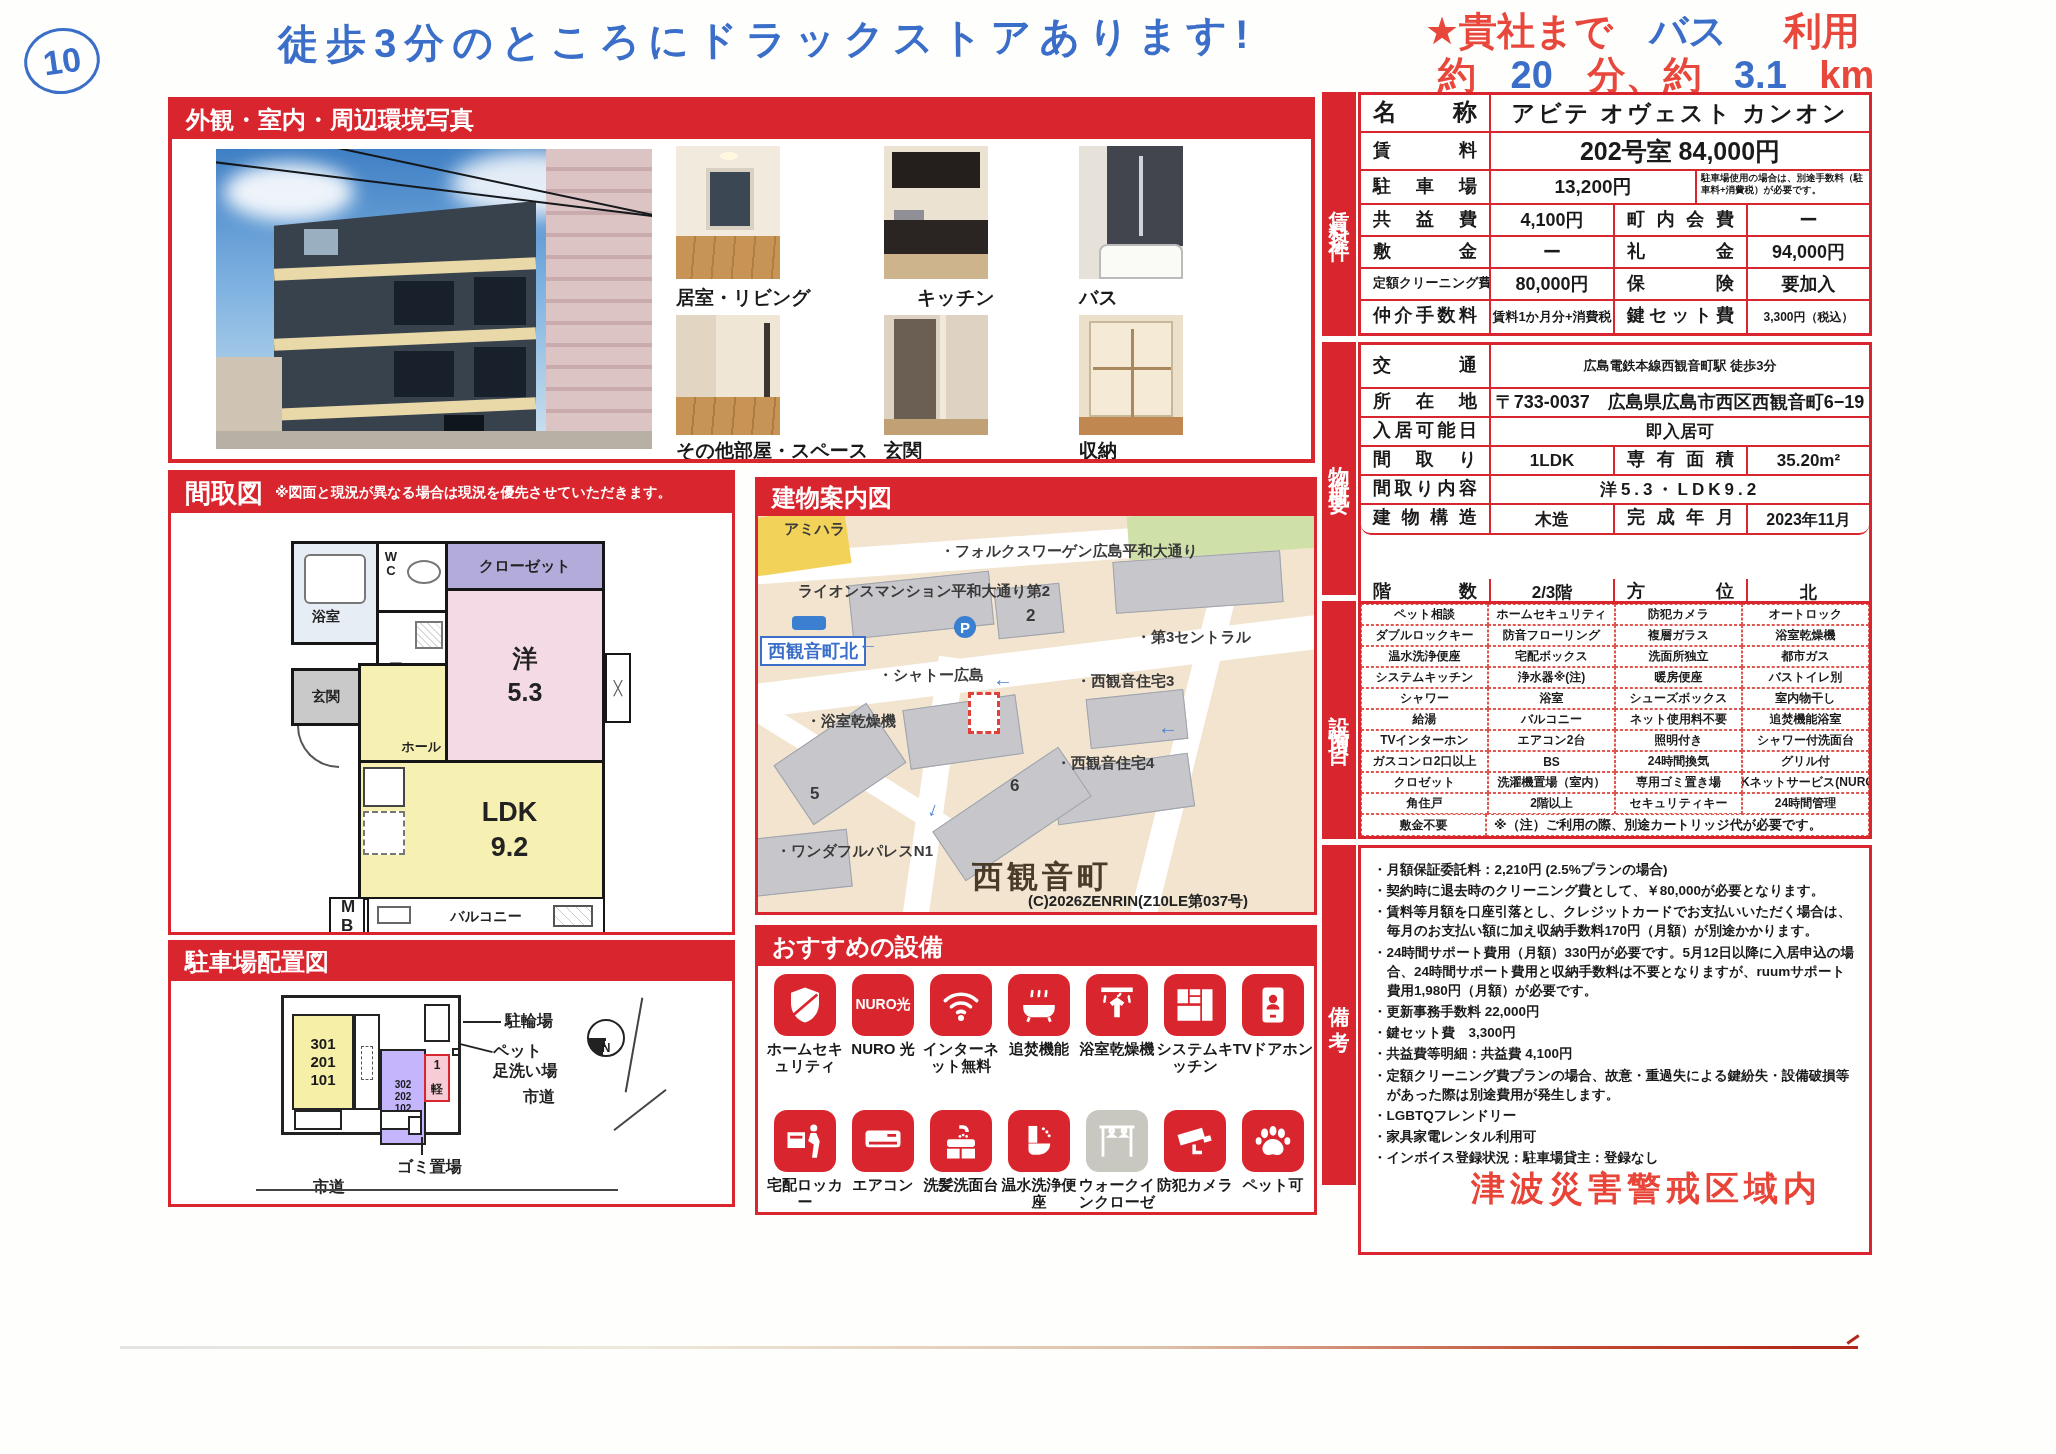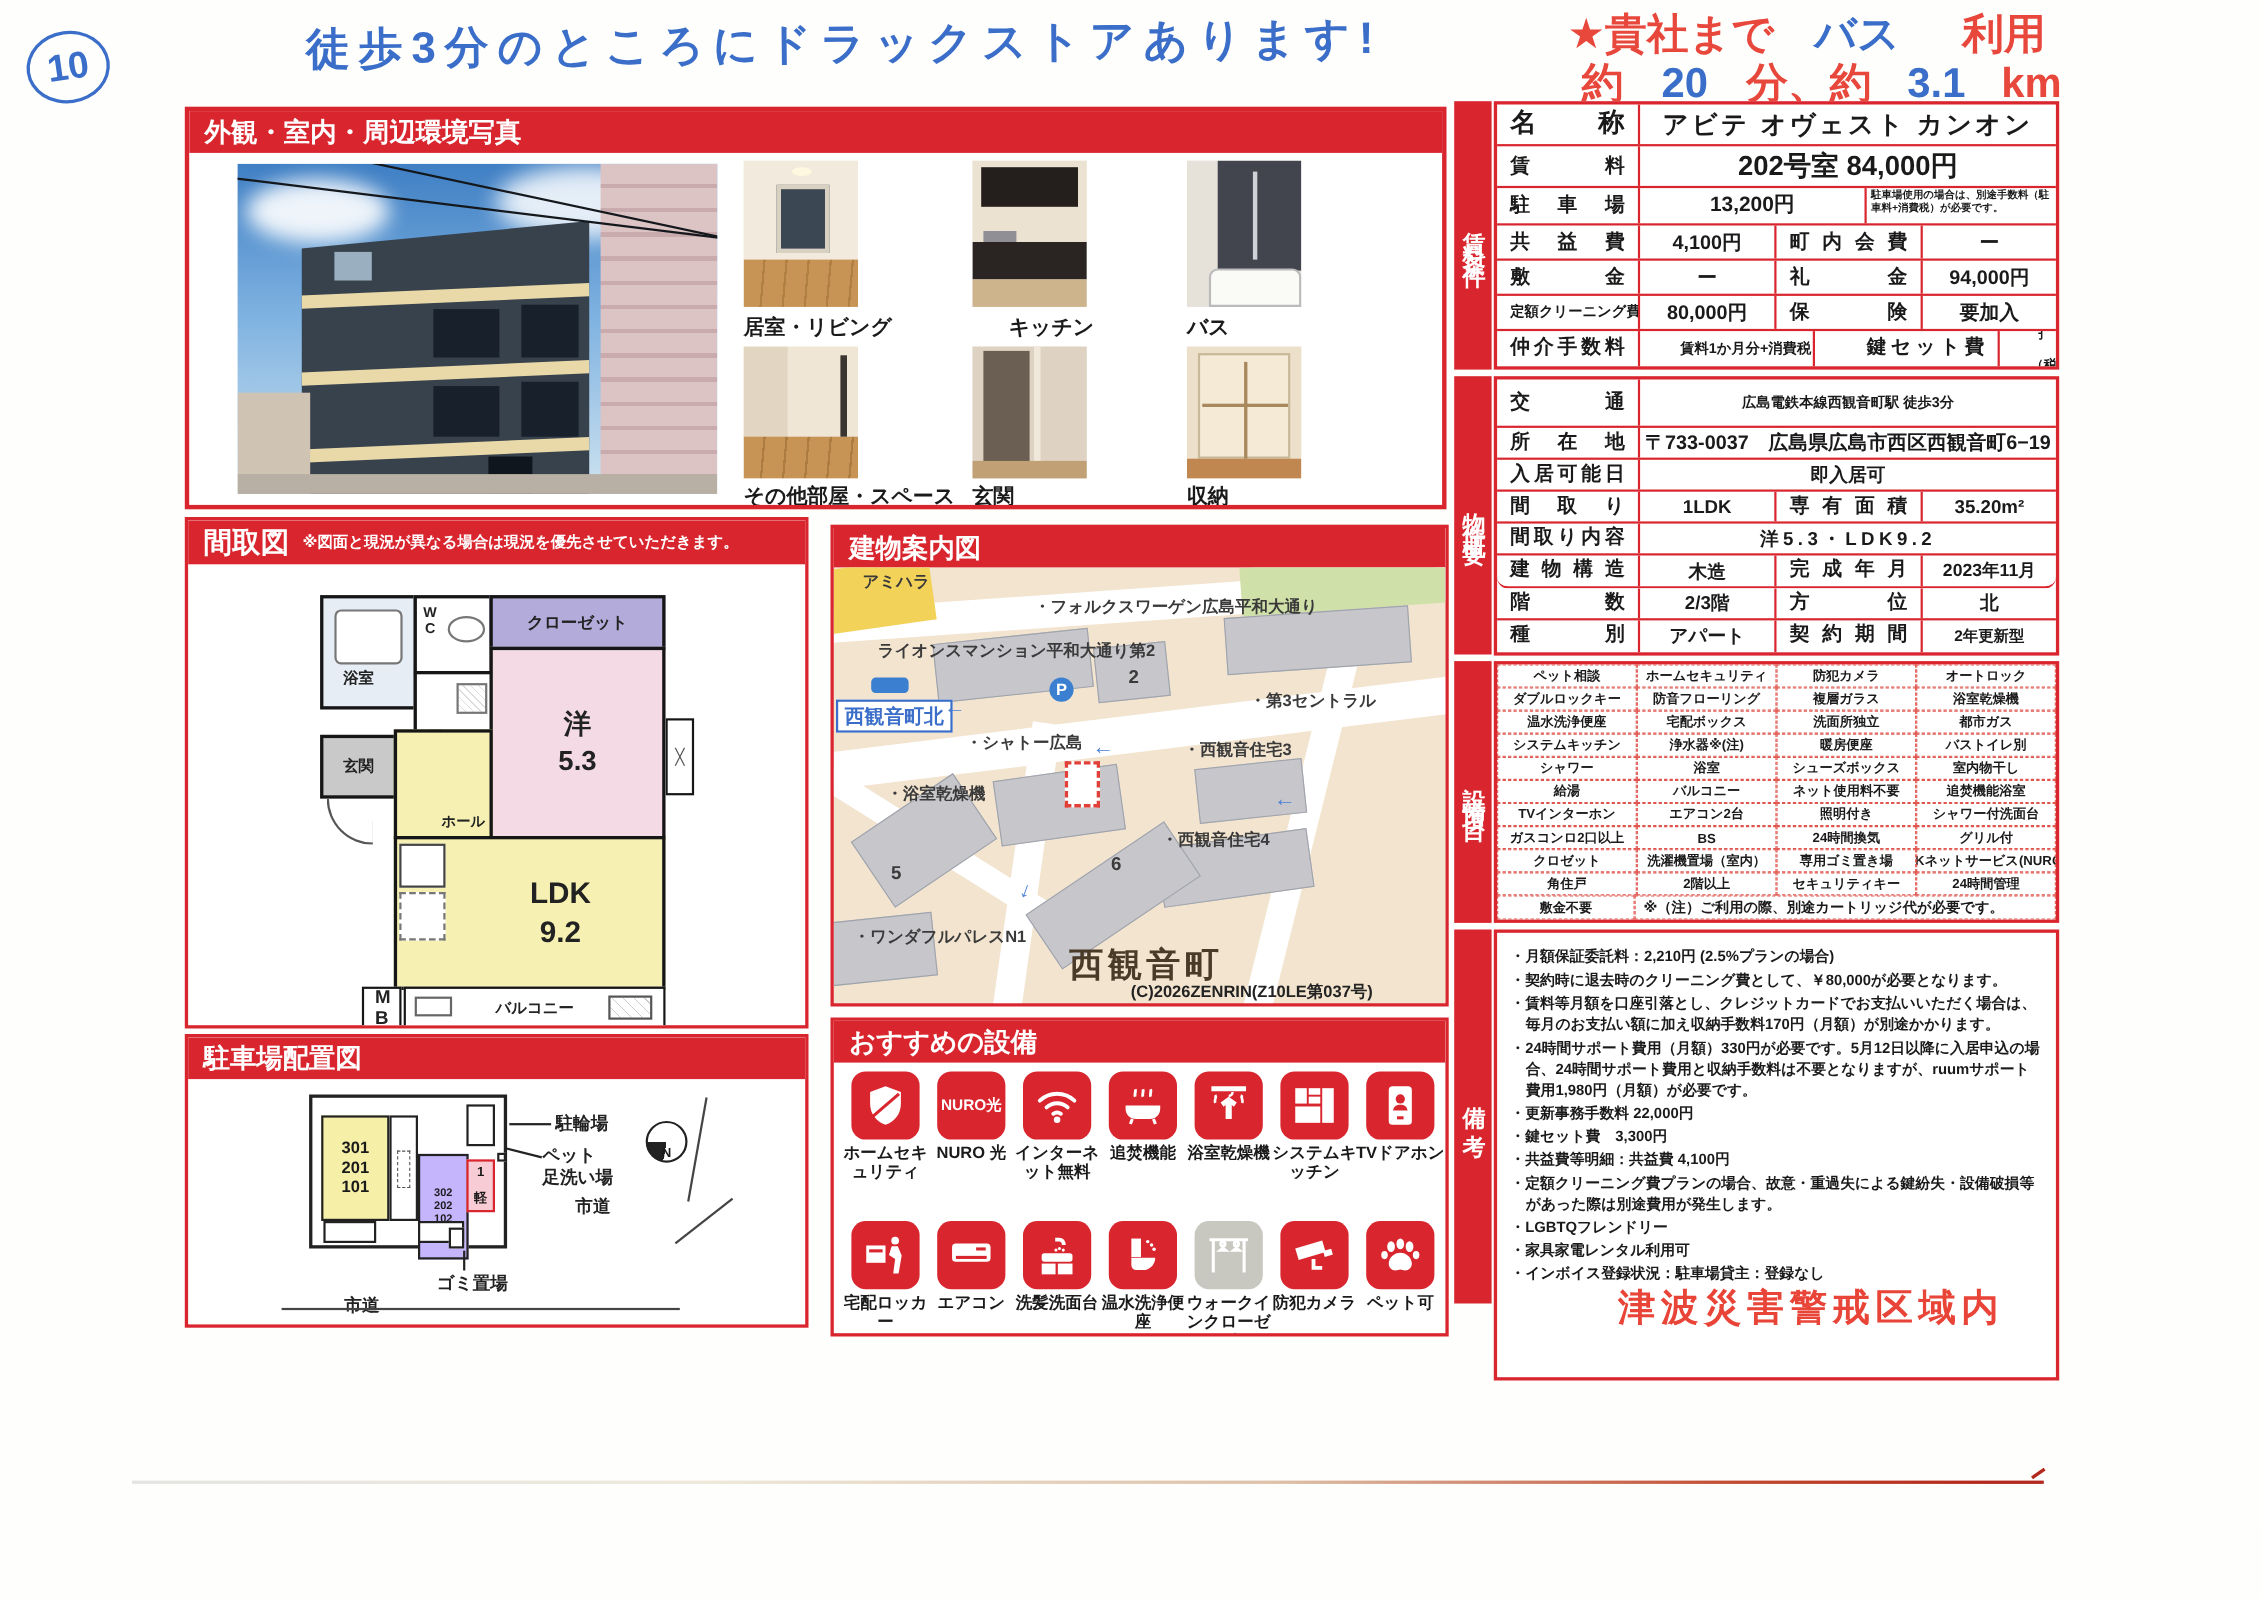--- a/index.html
+++ b/index.html
@@ -476,21 +476,21 @@
       <div class="tc tv" style="width:124px;font-size:18px;">ー</div>
       <div class="tc tl" style="width:133px;">礼金</div>
       <div class="tc tv end" style="flex:1;font-size:18px;">94,000円</div>
     </div>
     <div class="trow" style="height:32px;line-height:28px;">
       <div class="tc tl" style="width:130px;font-size:13px;">定額クリーニング費</div>
       <div class="tc tv" style="width:124px;font-size:18px;">80,000円</div>
       <div class="tc tl" style="width:133px;">保険</div>
       <div class="tc tv end" style="flex:1;font-size:18px;">要加入</div>
     </div>
-    <div class="trow last" style="height:32px;line-height:28px;gap:35px;">
+    <div class="trow last" style="height:32px;line-height:28px;">
       <div class="tc tl" style="width:130px;">仲介手数料</div>
       <div class="tc tv" style="width:124px;font-size:13px;">賃料1か月分+消費税</div>
       <div class="tc tl" style="width:133px;">鍵セット費</div>
       <div class="tc tv end" style="flex:1;font-size:12px;">3,300円（税込）</div>
     </div>
   </div>
 
   <div class="tbl" style="left:1358px;top:342px;">
     <div class="trow" style="height:44px;line-height:40px;">
       <div class="tc tl" style="width:130px;">交通</div>
@@ -513,21 +513,21 @@
     <div class="trow" style="height:29px;line-height:25px;">
       <div class="tc tl" style="width:130px;">間取り内容</div>
       <div class="tc tv end" style="flex:1;font-size:17px;letter-spacing:4px;">洋5.3・LDK9.2</div>
     </div>
     <div class="trow" style="height:30px;line-height:25px;border-radius:10px;">
       <div class="tc tl" style="width:130px;">建物構造</div>
       <div class="tc tv" style="width:124px;font-size:17px;">木造</div>
       <div class="tc tl" style="width:133px;">完成年月</div>
       <div class="tc tv end" style="flex:1;font-size:16px;">2023年11月</div>
     </div>
-    <div class="trow" style="height:29px;line-height:25px;">
+    <div class="trow" style="height:29px;line-height:25px;margin-top:44px;">
       <div class="tc tl" style="width:130px;">階数</div>
       <div class="tc tv" style="width:124px;font-size:17px;">2/3階</div>
       <div class="tc tl" style="width:133px;">方位</div>
       <div class="tc tv end" style="flex:1;font-size:17px;">北</div>
     </div>
     <div class="trow last" style="height:29px;line-height:25px;">
       <div class="tc tl" style="width:130px;">種別</div>
       <div class="tc tv" style="width:124px;font-size:17px;">アパート</div>
       <div class="tc tl" style="width:133px;">契約期間</div>
       <div class="tc tv end" style="flex:1;font-size:14px;">2年更新型</div>

